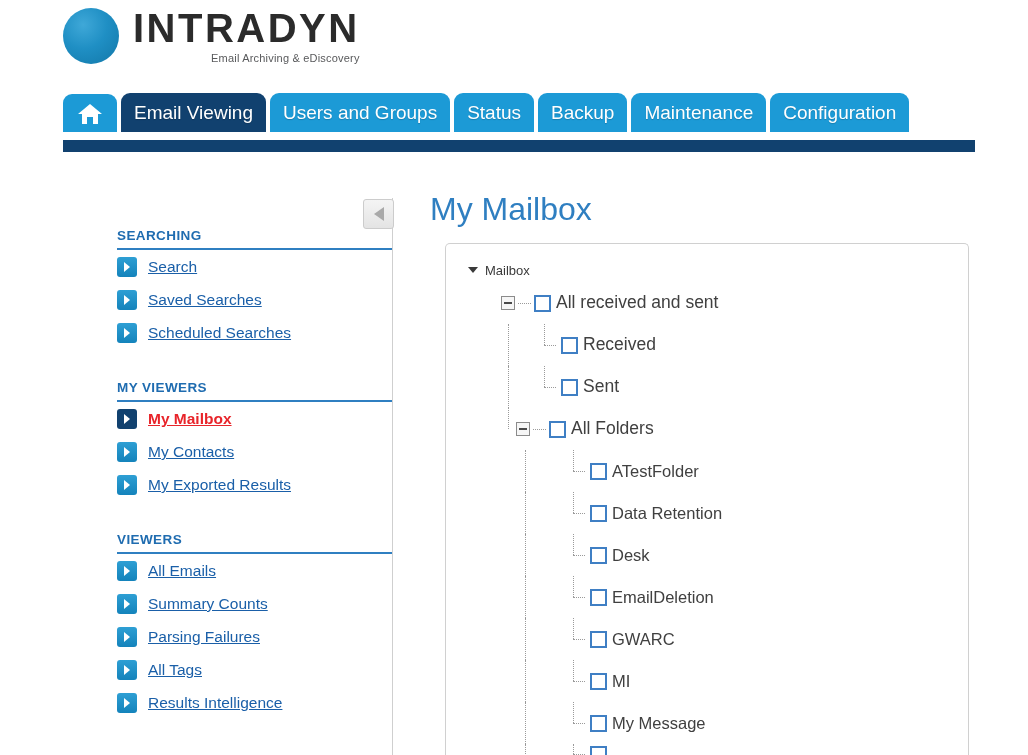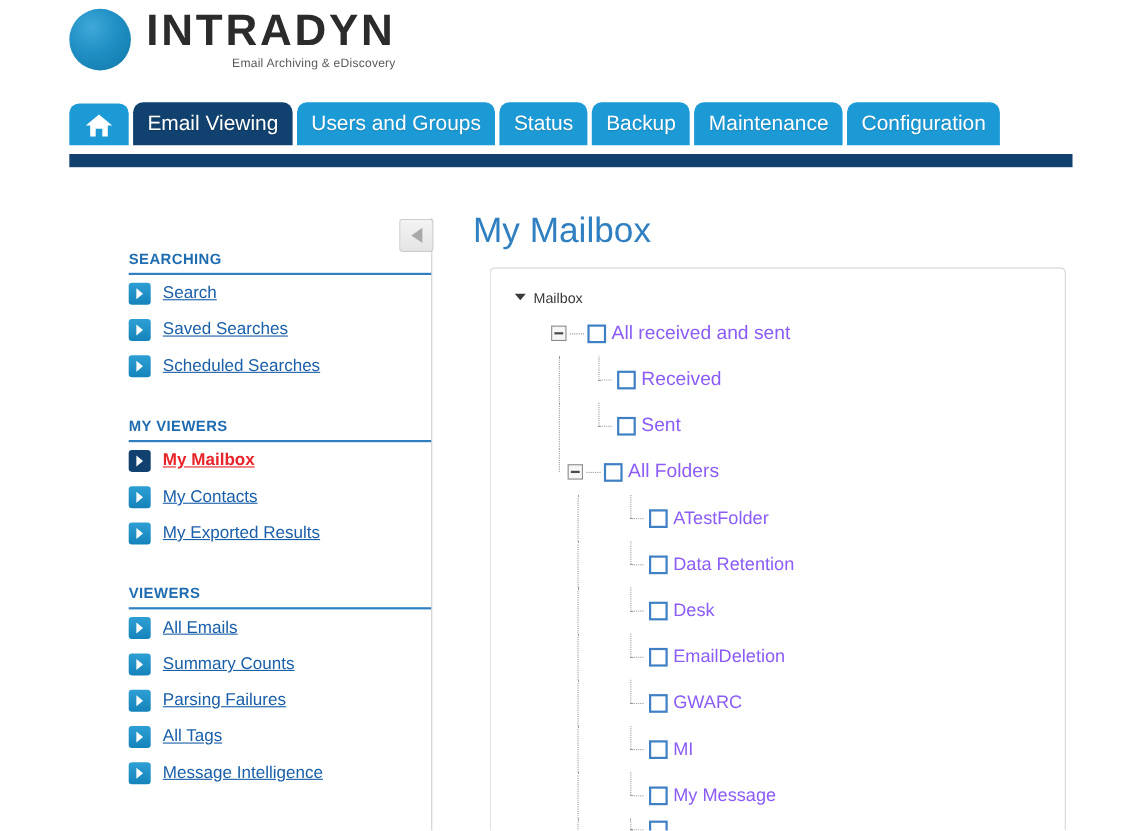--- a/index.html
+++ b/index.html
@@ -244,21 +244,21 @@
   .cb {
     flex: 0 0 auto;
     width: 17px; height: 17px;
     border: 2px solid #3f7fc4;
     background: #ffffff;
     margin-right: 5px;
     cursor: pointer;
   }
   .tree-label {
     font-size: 17.5px;
-    color: #8b5cf6;
+    color: #404040;
     line-height: 1.1;
     white-space: nowrap;
   }
   .tree-row.lvl3 .tree-label { font-size: 16.5px; }
   .tree-row.clipped { height: 20px; overflow: hidden; }
 </style>
 </head>
 <body>
 
 <div class="logo-header">
@@ -342,21 +342,21 @@
       <li class="nav-item">
         <span class="nav-badge"></span>
         <span class="nav-label">Parsing Failures</span>
       </li>
       <li class="nav-item">
         <span class="nav-badge"></span>
         <span class="nav-label">All Tags</span>
       </li>
       <li class="nav-item">
         <span class="nav-badge"></span>
-        <span class="nav-label">Message Intelligence</span>
+        <span class="nav-label">Results Intelligence</span>
       </li>
     </ul>
   </div>
 </div>
 
 <div class="content">
   <h1 class="page-title">My Mailbox</h1>
 </div>
 
 <div class="tree-panel">

